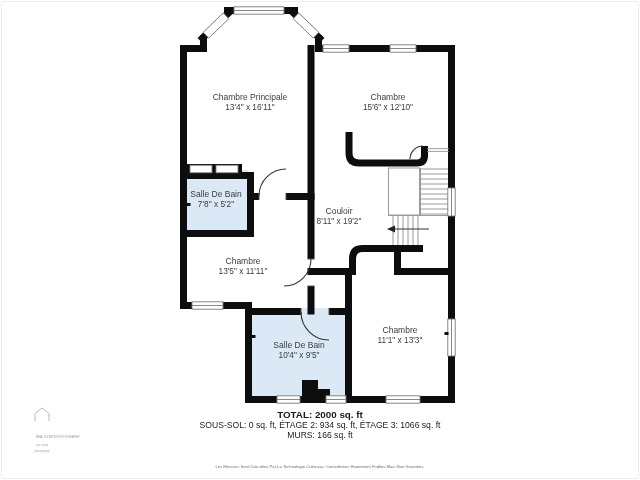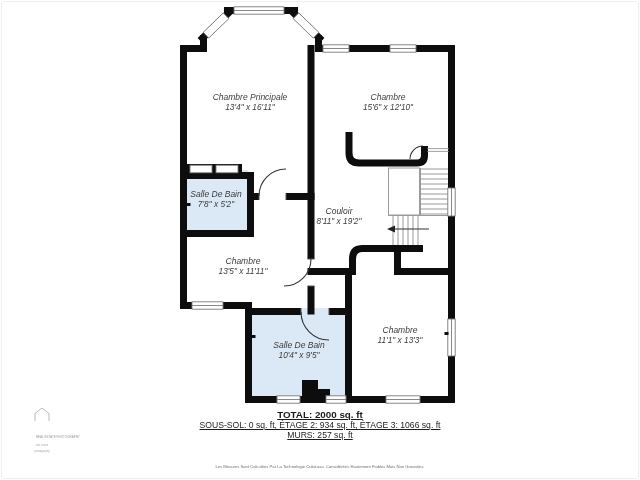--- a/index.html
+++ b/index.html
@@ -1,23 +1,23 @@
 <!DOCTYPE html>
 <html><head>
 <meta charset="utf-8">
 <style>
   html,body{margin:0;padding:0;background:#fff;}
   body{width:640px;height:480px;position:relative;overflow:hidden;
        font-family:"Liberation Sans","DejaVu Sans",sans-serif;}
   .frame{position:absolute;inset:1px;border:1px solid #efefef;border-radius:3px;pointer-events:none;}
   .plan-svg{position:absolute;left:0;top:0;}
-  .room-label{position:absolute;text-align:center;color:#3c3c3c;font-style:italic;}
+  .room-label{position:absolute;text-align:center;color:#3c3c3c;}
   .rname{font-size:8.5px;line-height:10px;}
   .rdims{font-size:8.3px;line-height:11px;}
-  .footer{position:absolute;left:0;top:409px;width:640px;text-align:center;color:#1b1b1b;text-decoration:underline;}
+  .footer{position:absolute;left:0;top:409px;width:640px;text-align:center;color:#1b1b1b;}
   .footer .total{font-size:9.8px;font-weight:bold;line-height:12px;}
   .footer .line{font-size:8.6px;line-height:9.8px;text-align:center;}
   .disclaimer-wrap{position:absolute;left:0;top:457px;width:640px;text-align:center;}
   .disclaimer{display:inline-block;font-size:8px;color:#6e6e6e;white-space:nowrap;
               transform:scale(0.52);transform-origin:center top;}
   .watermark{position:absolute;left:14px;top:407px;width:56px;text-align:center;color:#9a9a9a;}
   .watermark .wm-line1{display:inline-block;font-size:6px;transform:scale(0.5);transform-origin:center top;white-space:nowrap;margin-top:1px;}
   .watermark .wm-line2,.watermark .wm-line3{display:block;font-size:6px;transform:scale(0.45);transform-origin:center top;white-space:nowrap;line-height:6px;color:#a8a8a8;}
 </style>
 </head>
@@ -174,21 +174,21 @@
   <div class="rdims">10'4" x 9'5"</div>
 </div>
 <div class="room-label" style="left:352px;top:325px;width:96px">
   <div class="rname">Chambre</div>
   <div class="rdims">11'1" x 13'3"</div>
 </div>
 
 <div class="footer">
   <div class="total">TOTAL: 2000 sq. ft</div>
   <div class="line">SOUS-SOL: 0 sq. ft, ÉTAGE 2: 934 sq. ft, ÉTAGE 3: 1066 sq. ft</div>
-  <div class="line">MURS: 257 sq. ft</div>
+  <div class="line">MURS: 166 sq. ft</div>
 </div>
 <div class="disclaimer-wrap">
   <span class="disclaimer">Les Mesures Sont Calculées Par La Technologie Cubicasa. Considérées Hautement Fiables Mais Non Garanties.</span>
 </div>
 
 <div class="watermark">
   <svg width="18" height="15" viewBox="0 0 18 15">
     <path d="M2,14 L2,6.5 L9,1 L16,6.5 L16,14" fill="none" stroke="#b0b0b0" stroke-width="0.9"></path>
   </svg>
   <span class="wm-line1">REAL ESTATE PHOTOGRAPHY</span>

